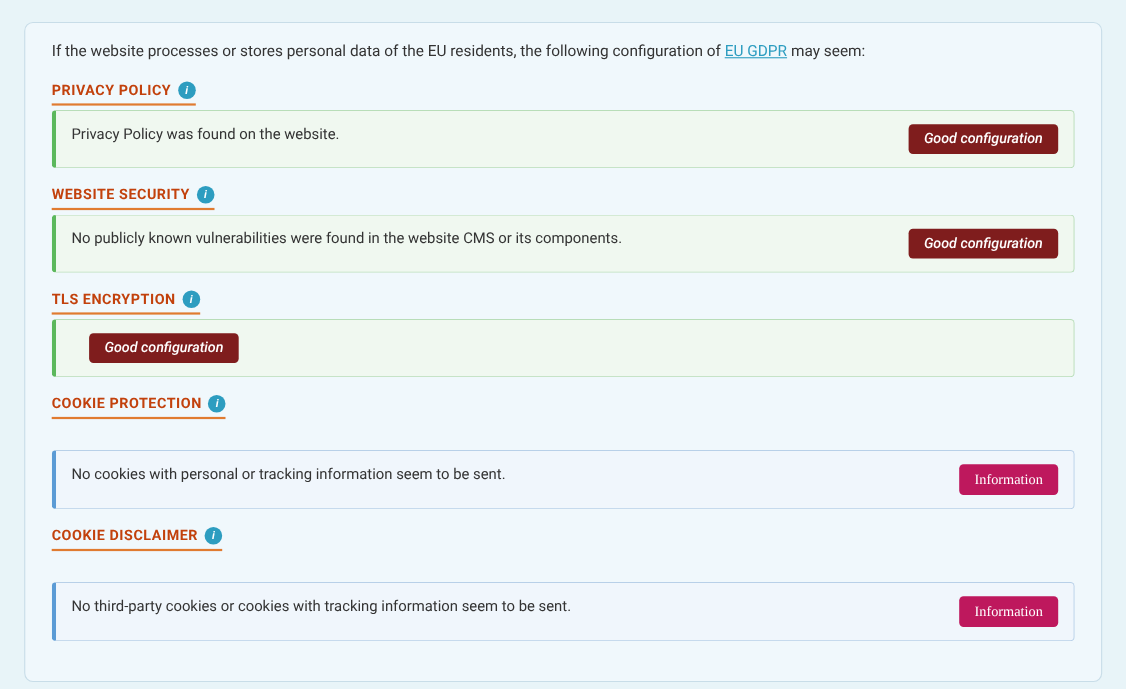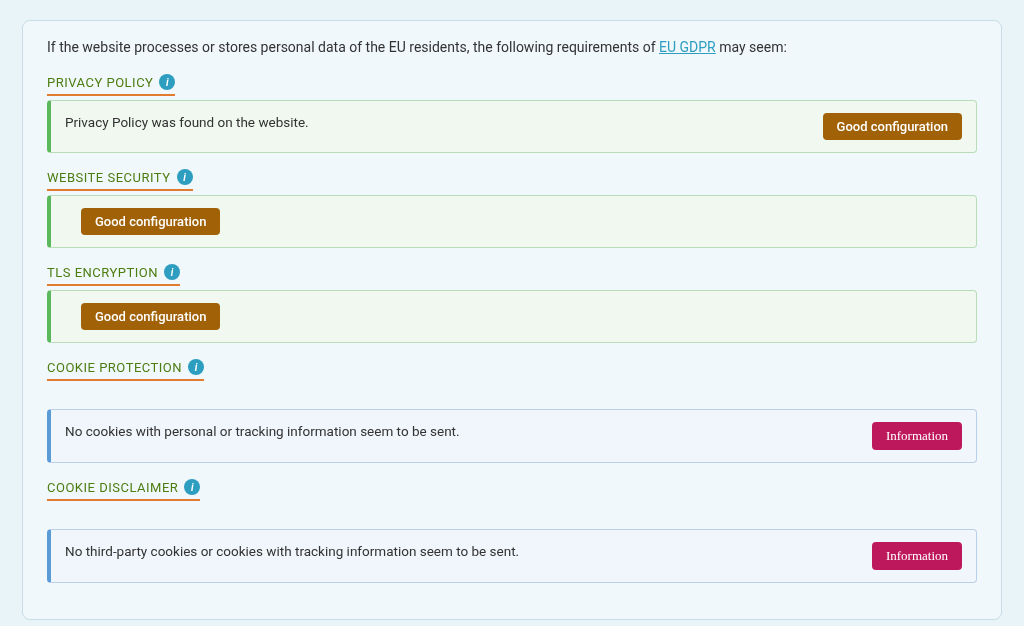--- a/index.html
+++ b/index.html
@@ -51,22 +51,22 @@
     .section-header {
       display: flex;
       align-items: center;
       margin-bottom: 4px;
       padding-bottom: 4px;
       border-bottom: 2px solid #e07b30;
       width: fit-content;
     }
     .section-title {
       font-size: 13px;
-      font-weight: 400;
-      color: #4d7c0f;
+      font-weight: 700;
+      color: #c2410c;
       letter-spacing: 0.5px;
       text-transform: uppercase;
       text-align: right;
     }
     .info-icon {
       display: inline-flex;
       align-items: center;
       justify-content: center;
       width: 16px;
       height: 16px;
@@ -110,53 +110,55 @@
       padding: 6px 14px;
       border-radius: 4px;
       font-size: 13px;
       font-weight: 500;
       color: white;
       white-space: nowrap;
       margin-left: 16px;
       flex-shrink: 0;
     }
     .badge.good {
-      background: #a16207;
+      background: #7f1d1d;
+      font-style: italic;
     }
     .badge.info {
       background: #be185d;
       font-family: Liberation Serif, serif;
     }
   </style>
 </head>
 <body>
 
 <div class="container">
 
   <div class="intro">
-    <span>If the website processes or stores personal data of the EU residents, the following requirements of </span><a href="#">EU GDPR</a><span> may seem:</span>
+    <span>If the website processes or stores personal data of the EU residents, the following configuration of </span><a href="#">EU GDPR</a><span> may seem:</span>
   </div>
 
   <div class="content" id="sections-container">
   <div class="section">
         <div class="section-header">
           <span class="section-title">PRIVACY POLICY</span>
           <span class="info-icon">i</span>
         </div>
         <div class="result-row green">
           <span class="result-text">Privacy Policy was found on the website.</span>
           <span class="badge good">Good configuration</span>
         </div>
       </div>
       <div class="section">
         <div class="section-header">
           <span class="section-title">WEBSITE SECURITY</span>
           <span class="info-icon">i</span>
         </div>
         <div class="result-row green">
+          <span class="result-text">No publicly known vulnerabilities were found in the website CMS or its components.</span>
           <span class="badge good">Good configuration</span>
         </div>
       </div>
       <div class="section">
         <div class="section-header">
           <span class="section-title">TLS ENCRYPTION</span>
           <span class="info-icon">i</span>
         </div>
         <div class="result-row green">
           <span class="badge good">Good configuration</span>

